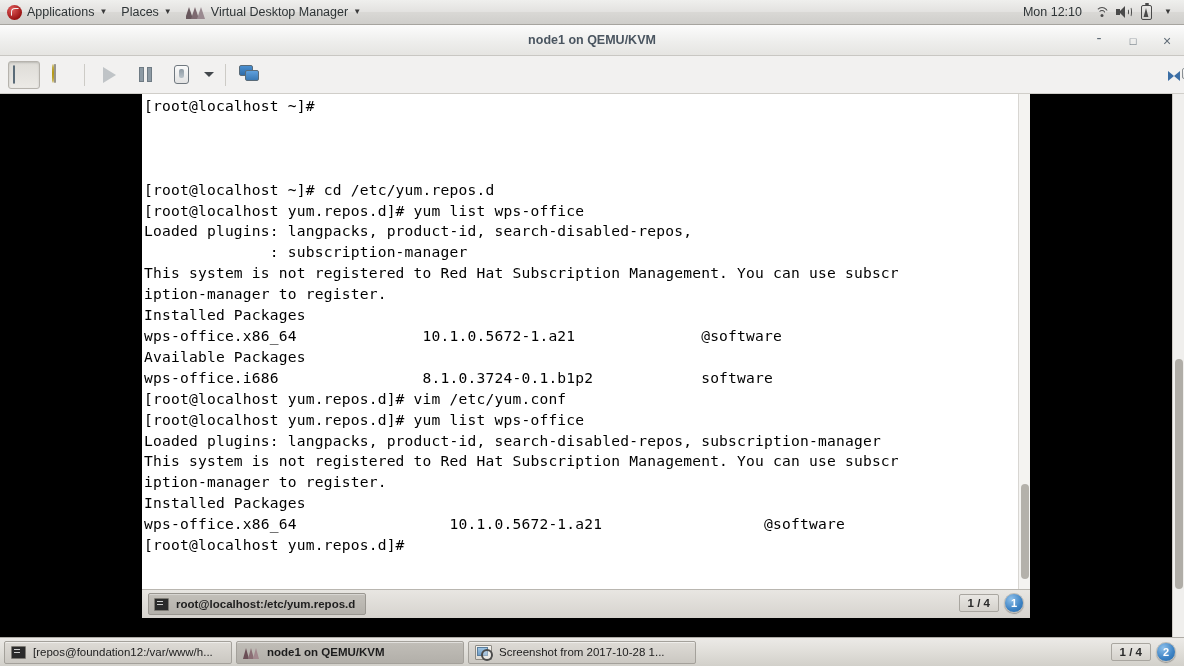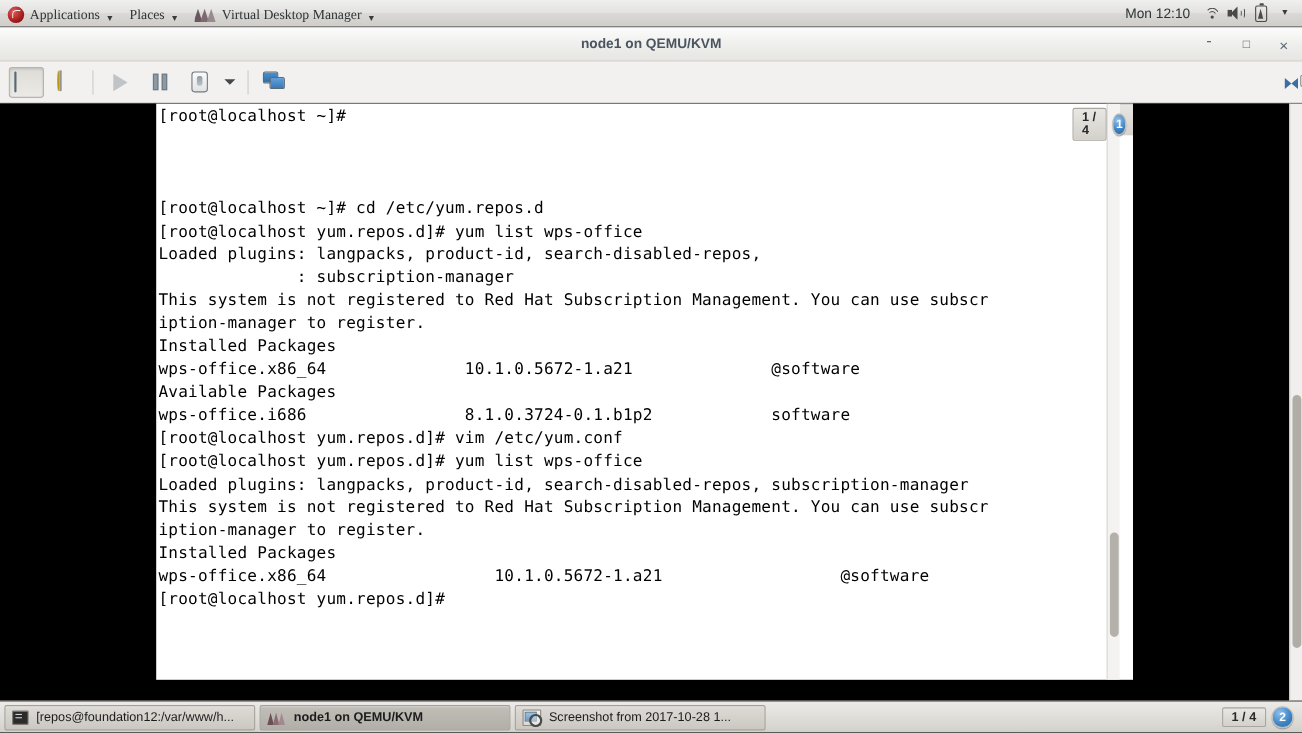--- a/index.html
+++ b/index.html
@@ -14,22 +14,22 @@
 
   
   #top-panel {
     position: absolute; left: 0; top: 0; width: 1184px; height: 25px;
     background: linear-gradient(to bottom, #efefed 0%, #e3e2e0 48%, #d9d8d5 52%, #cfcecb 100%);
     border-bottom: 1px solid #a6a49f;
     display: flex; align-items: center;
     font-size: 12.5px; color: #2e3436;
   }
   .panel-btn {
-    display: flex; align-items: flex-end; gap: 5px;
-    height: 17px; padding: 0 7px; cursor: default; white-space: nowrap; font-family: Liberation Serif, serif;
+    display: flex; align-items: center; gap: 5px;
+    height: 17px; padding: 0 7px; cursor: default; white-space: nowrap;
   }
   .caret { font-size: 8px; line-height: 1; color: #3a3a3a; }
   .fedora-logo {
     width: 15px; height: 15px; border-radius: 50%;
     background: radial-gradient(circle at 35% 30%, #e05a5a, #9b1414 70%, #6d0d0d);
     position: relative; flex: none;
   }
   .fedora-logo::after {
     content: ""; position: absolute; left: 4px; top: 3px;
     width: 6px; height: 6px; border: 1.6px solid #f2f2f2;
@@ -203,21 +203,21 @@
     flex: 1 1 auto; position: relative; background: #000; overflow: hidden;
   }
   #guest-desktop {
     position: absolute; left: 0; top: 0; width: 1172px; height: 524px;
     background: #000;
   }
   
   #guest-terminal {
     position: absolute; left: 142px; top: 0; width: 888px; height: 524px;
     background: #ffffff;
-    display: flex; 
+    display: flex; flex-direction: column;
   }
   #term-screen {
     flex: 1 1 auto; position: relative;
     padding: 2px 0 0 2px; overflow: hidden;
   }
   #term-text {
     font-family: "DejaVu Sans Mono", "Liberation Mono", monospace;
     font-size: 14.6px; line-height: 20.9px;
     color: #000; white-space: pre; letter-spacing: 0.2px;
   }
@@ -487,20 +487,26 @@
 iption-manager to register.
 Installed Packages
 wps-office.x86_64                 10.1.0.5672-1.a21                  @software
 [root@localhost yum.repos.d]#</pre>
             <div id="term-vscroll">
               <div id="term-thumb"></div>
             </div>
           </div>
 
           <div id="term-statusbar">
+            <div id="term-tasklist">
+              <div class="term-task">
+                <span class="mini-term-ico"></span>
+                <span>root@localhost:/etc/yum.repos.d</span>
+              </div>
+            </div>
             <div id="term-ws">
               <span class="ws-count">1 / 4</span>
               <span class="ws-badge">1</span>
             </div>
           </div>
         </div>
 
       </div>
 
       <div id="viewer-vscroll">

